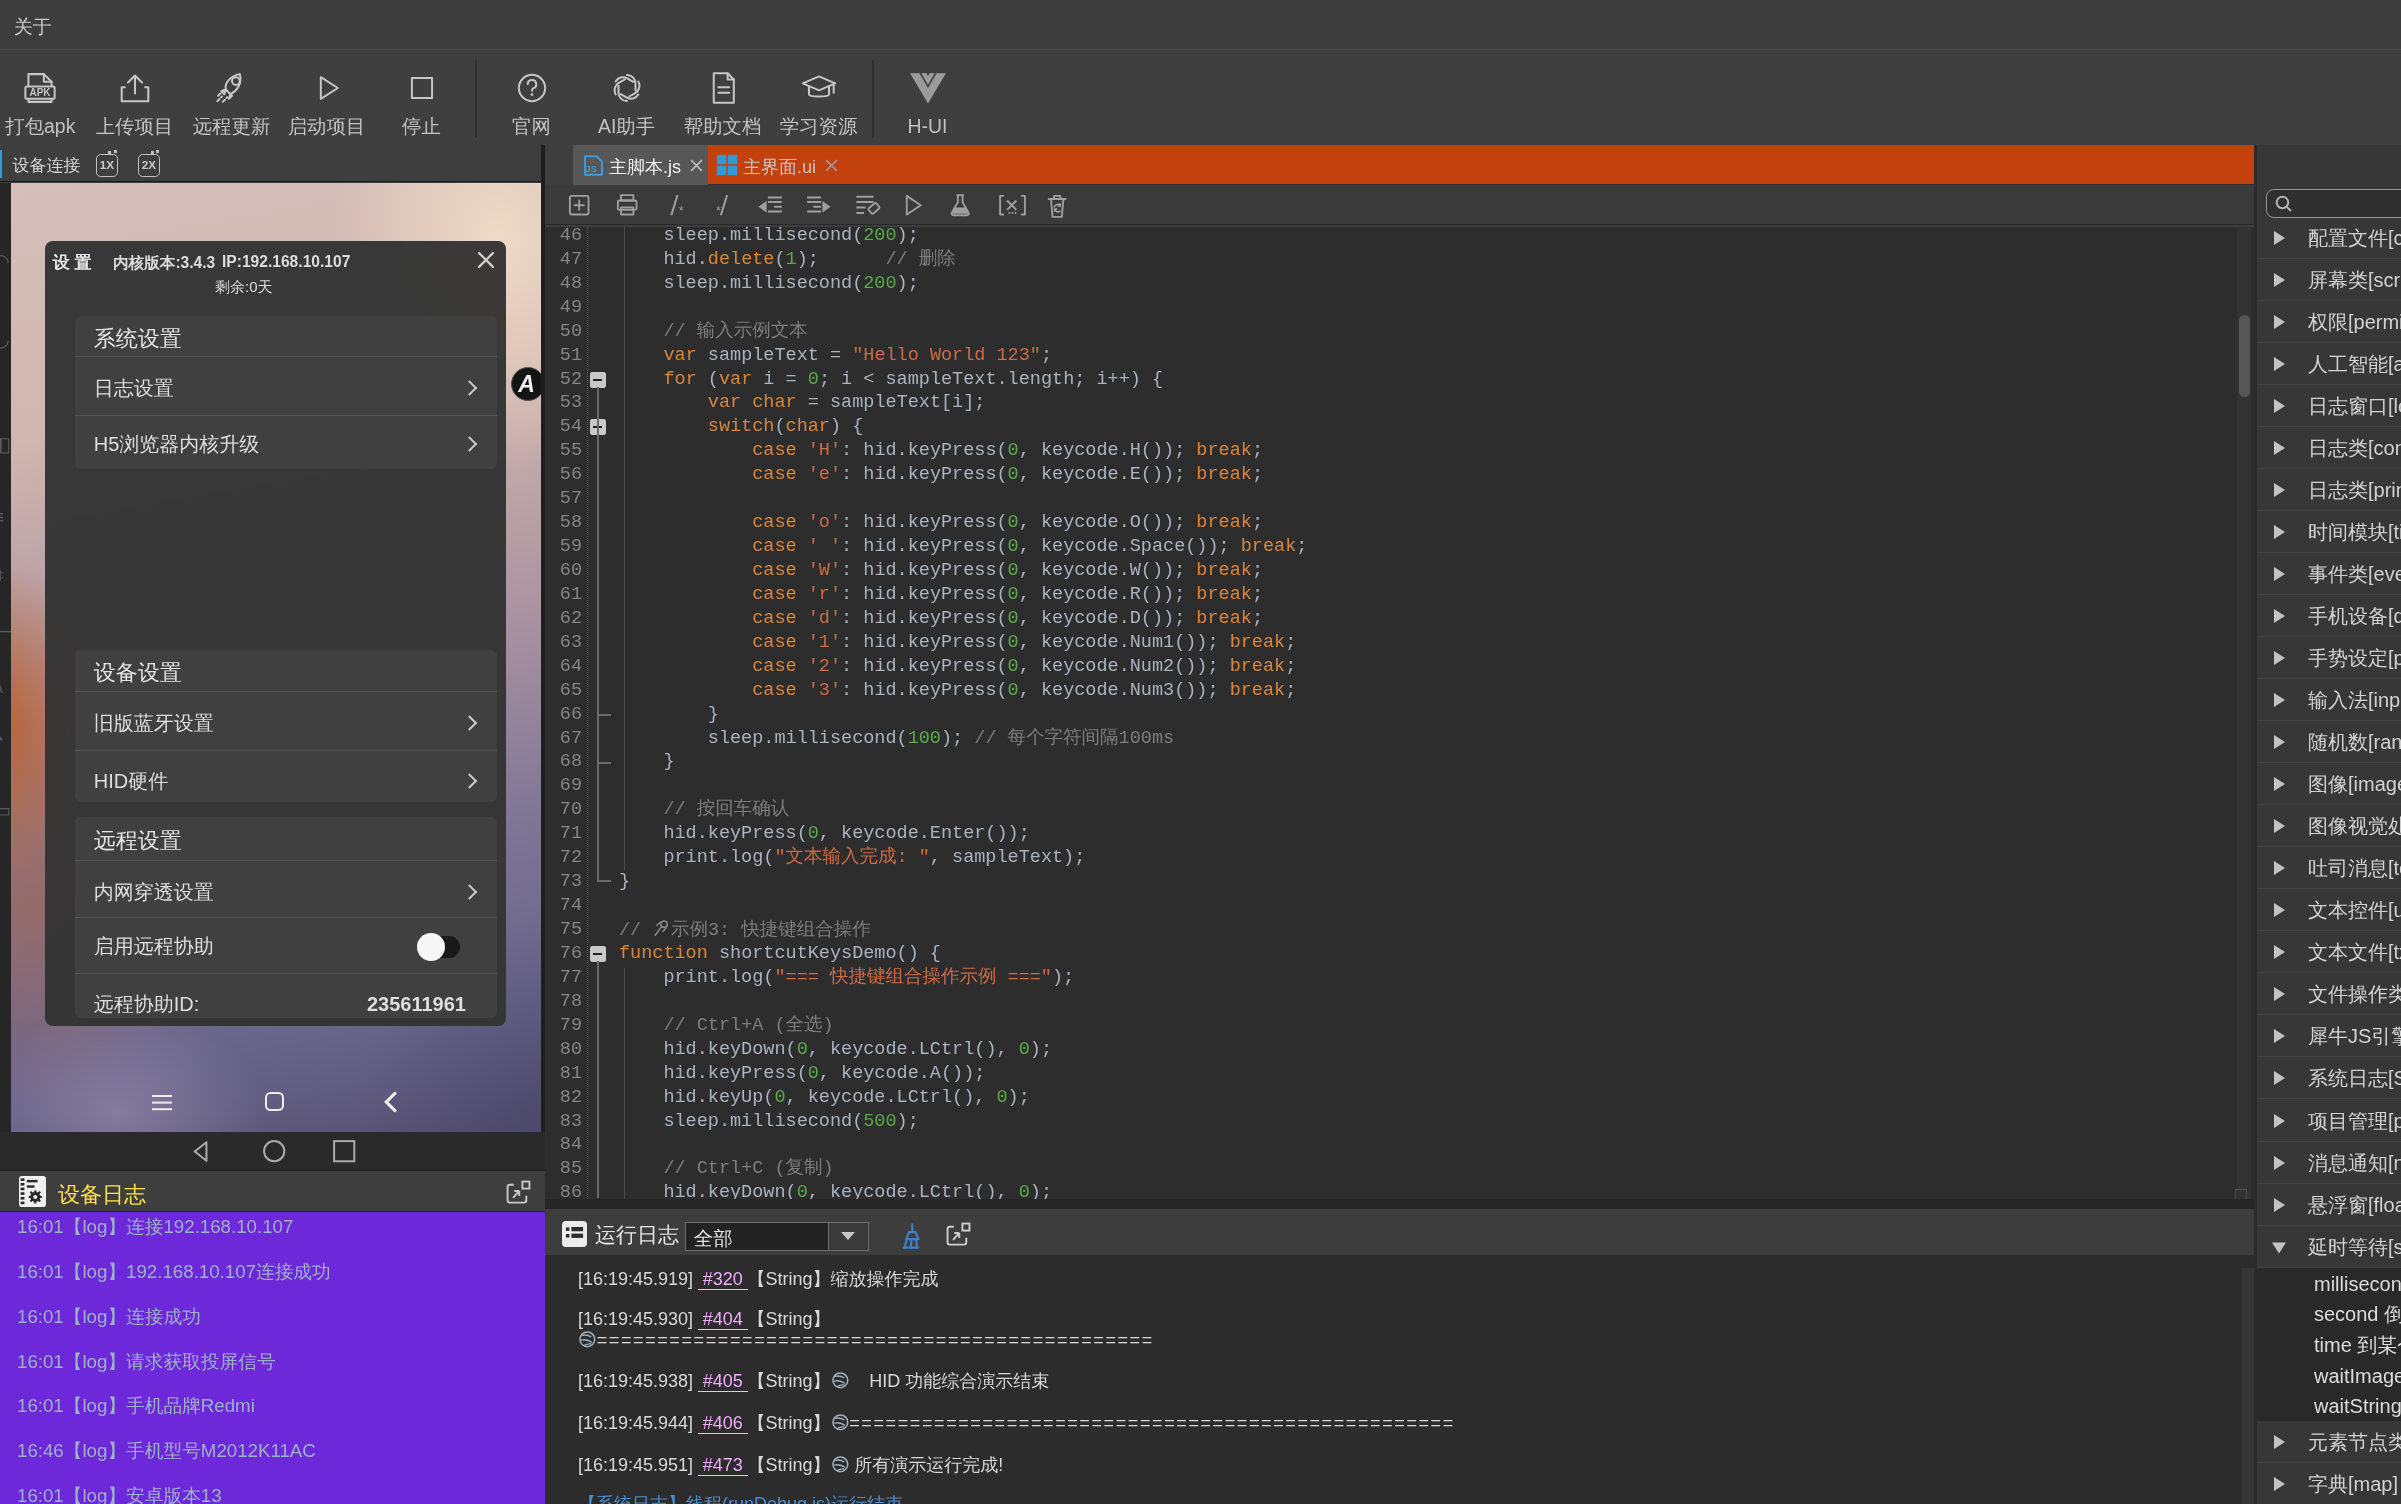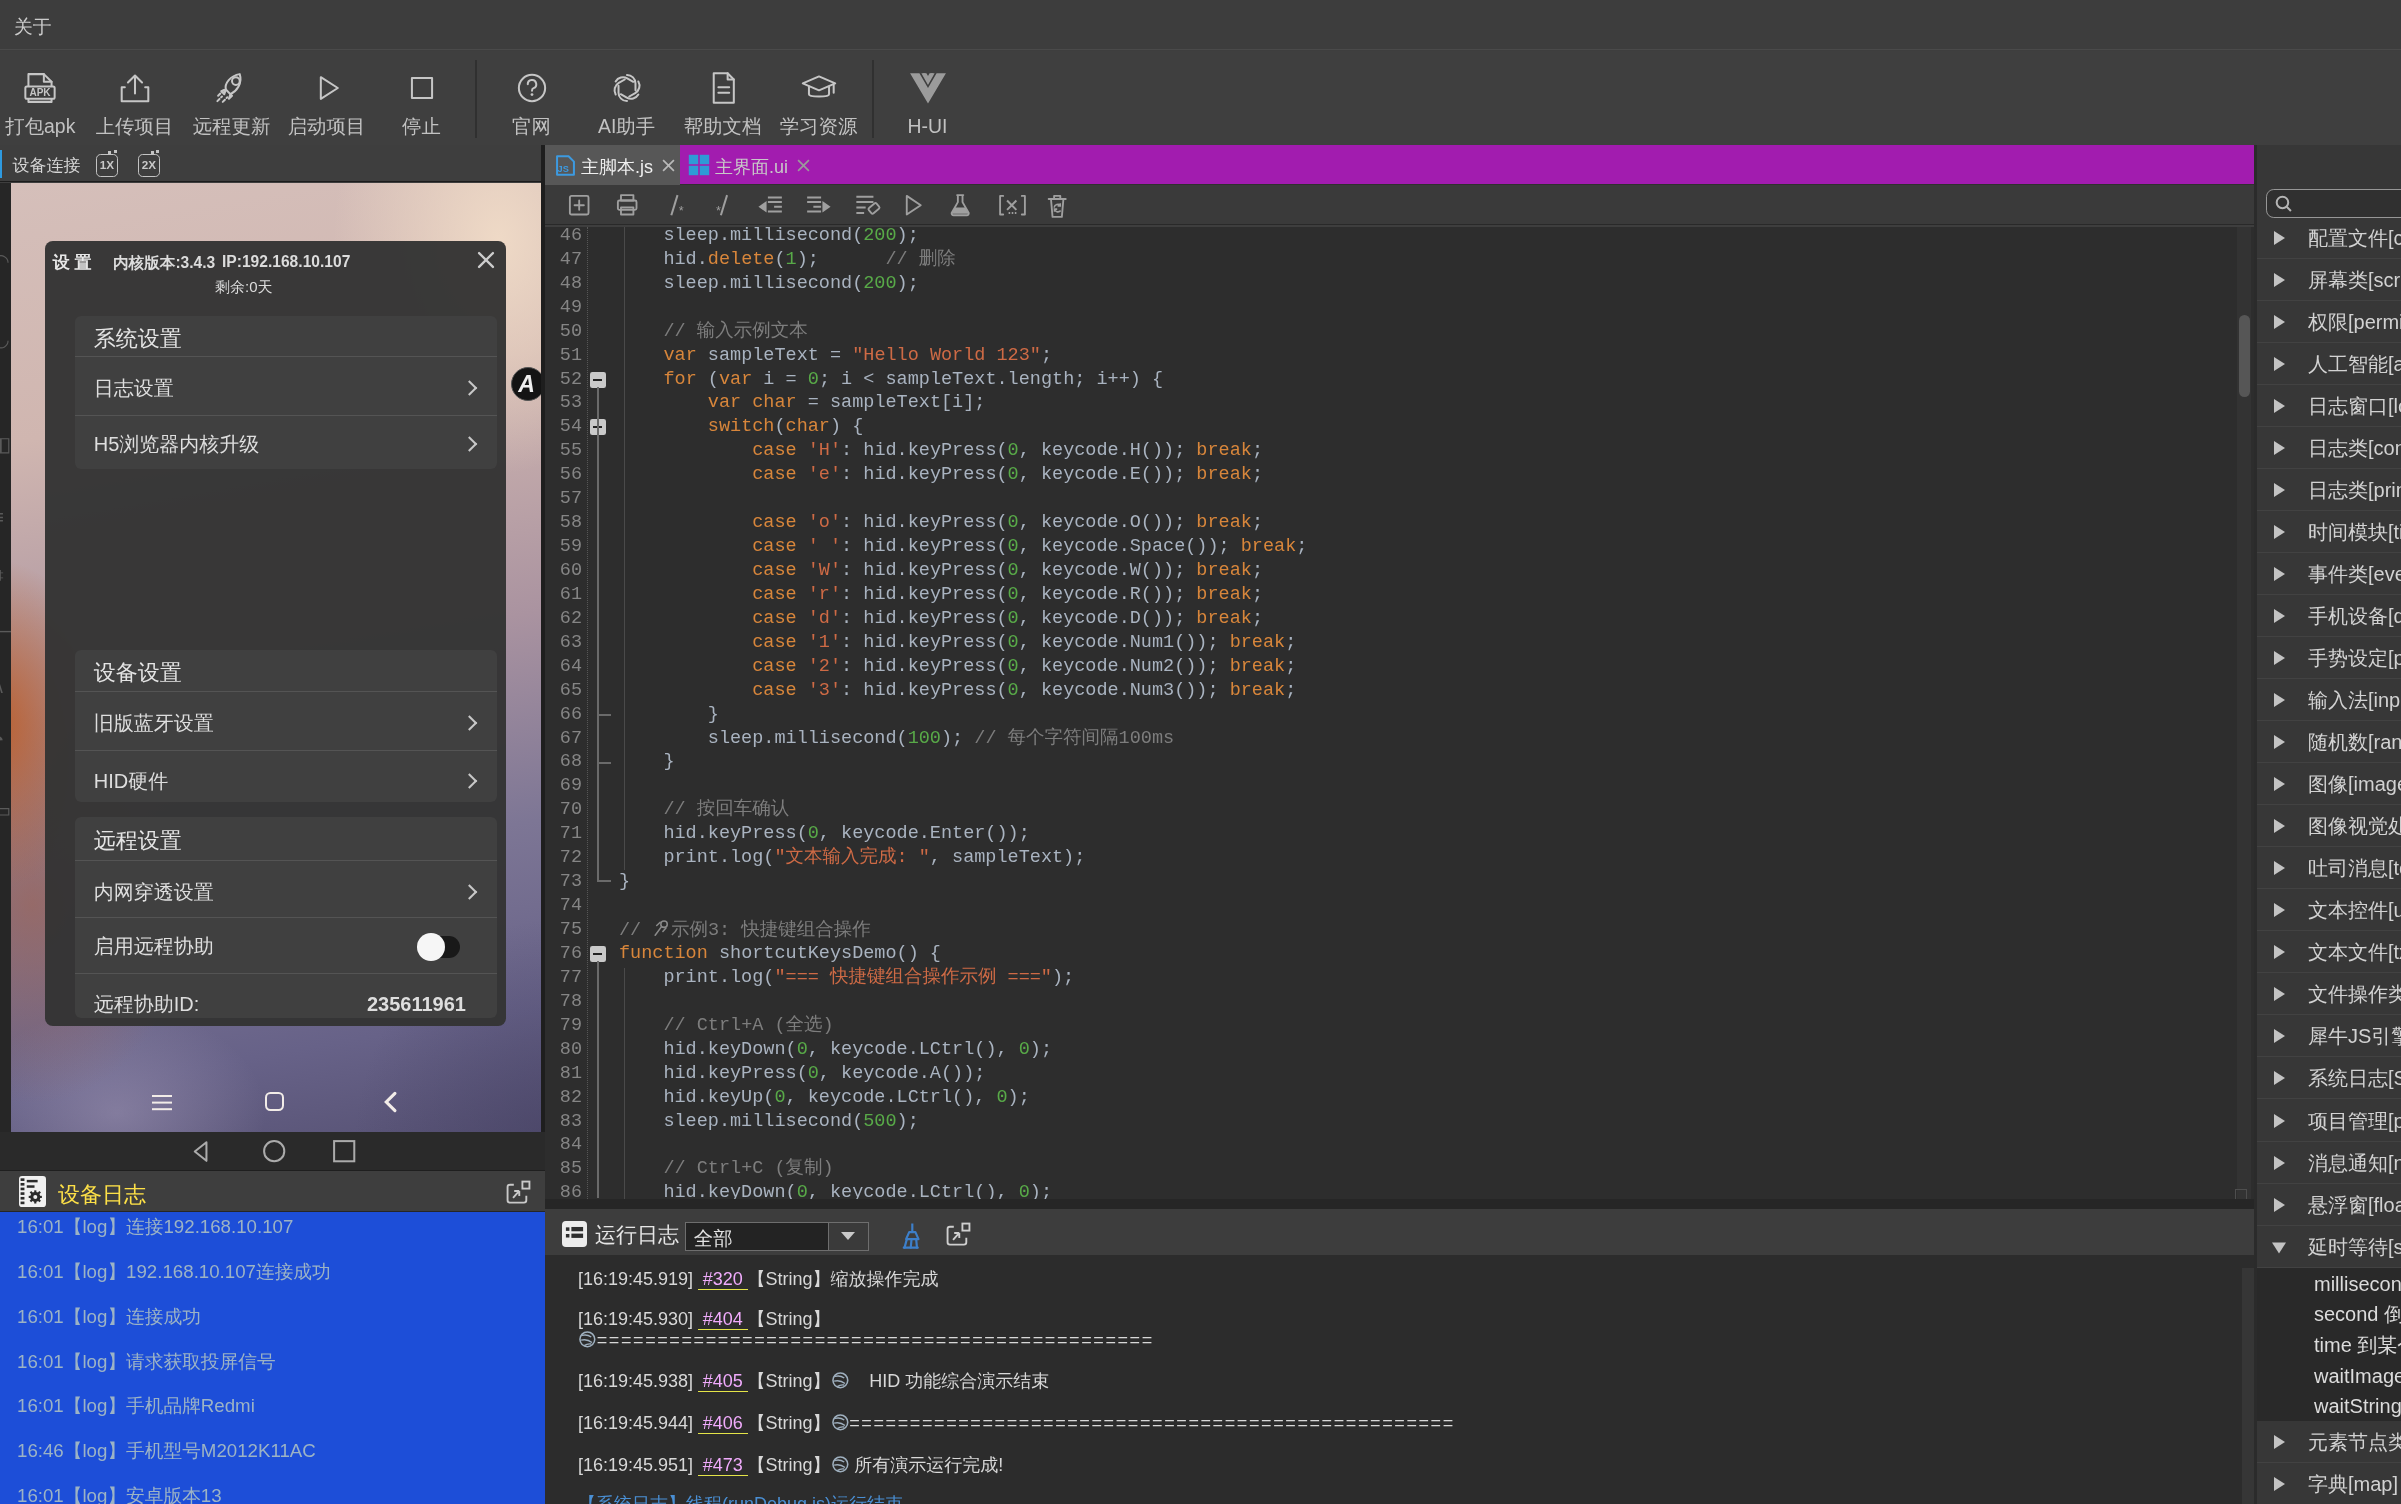--- a/index.html
+++ b/index.html
@@ -21,31 +21,31 @@
 #phone{left:11px;top:183px;width:530px;height:949px;overflow:hidden;background:
  radial-gradient(48% 38% at 92% 6%, rgba(240,219,199,.95) 0%, rgba(240,219,199,0) 65%),
  radial-gradient(30% 24% at -3% 57%, rgba(188,96,46,.98) 0%, rgba(188,96,46,0) 72%),
  radial-gradient(42% 30% at 4% 76%, rgba(165,98,75,.6) 0%, rgba(165,98,75,0) 70%),
  radial-gradient(40% 16% at 20% 98%, rgba(170,160,190,.45) 0%, rgba(170,160,190,0) 70%),
  radial-gradient(55% 35% at 103% 102%, rgba(66,62,96,.55) 0%, rgba(66,62,96,0) 70%),
  linear-gradient(170deg, #d5bfba 0%, #d0b6b0 25%, #aa93a0 50%, #7d7695 70%, #676288 88%, #575274 100%)}
 #phoneedge{left:541px;top:145px;width:3.9px;height:1067px;background:#1e1e1e}
 #navstrip{left:0;top:1132px;width:545px;height:38px;background:#2a2a2a}
 #dlogbar{left:0;top:1170px;width:545px;height:42px;background:#3e3e3e;border-top:0.8px solid #1f1f1f;border-bottom:0.8px solid #262626}
-#dlog{left:0;top:1212px;width:545px;height:292px;background:#1d4ed8;overflow:hidden}
+#dlog{left:0;top:1212px;width:545px;height:292px;background:#6d28d9;overflow:hidden}
 .dlogrow{position:absolute;left:17px;font-size:18.7px;color:#9cb3c5;white-space:nowrap}
 
 #dlg{left:34px;top:58px;width:461px;height:785px;background:rgba(52,52,52,.97);border-radius:7.8px;color:#dadada}
 .card{position:absolute;left:30px;width:422px;background:#404040;border-radius:6.2px}
 .card .hd{position:absolute;left:18.7px;font-size:22px;font-weight:normal;color:#e4e4e4;transform:translateY(-50%)}
 .card .row{position:absolute;left:18.7px;font-size:20px;color:#dedede;transform:translateY(-50%)}
 .card .dv{position:absolute;left:0;width:422px;height:0.8px;background:#545454}
 .card .ar{position:absolute;right:22px;width:11px;height:11px;border-top:2.3px solid #c8c8c8;border-right:2.3px solid #c8c8c8;transform:translateY(-50%) rotate(45deg)}
 
-#tabbar{left:545px;top:145px;width:1709px;height:40px;background:#a21caf;border-bottom:0.8px solid #303030}
+#tabbar{left:573px;top:145px;width:1709px;height:40px;background:#c2410c;border-bottom:0.8px solid #303030}
 #edtools{left:545px;top:185px;width:1709px;height:40px;background:#3a3a3a;border-bottom:1.6px solid #292929}
 #code{left:545px;top:227px;width:1709px;height:972px;background:#2d2d2d;overflow:hidden}
 #runsep{left:545px;top:1199px;width:1709px;height:10px;background:#262626}
 #runhdr{left:545px;top:1209px;width:1709px;height:46px;background:#3d3d3d}
 #runlog{left:545px;top:1255px;width:1709px;height:250px;background:#2c2c2c;overflow:hidden}
 .rlrow{position:absolute;left:33px;font-size:18px;color:#d8d8d8;white-space:nowrap}
 .eqs{letter-spacing:1.6px}
 .num{color:#f0abfc;border-bottom:1.6px solid #e4e448;padding:0 4.7px}
 
 #rpanel{left:2254px;top:145px;width:148px;height:1359px;background:#373737;border-left:3.1px solid #2b2b2b;overflow:hidden}

